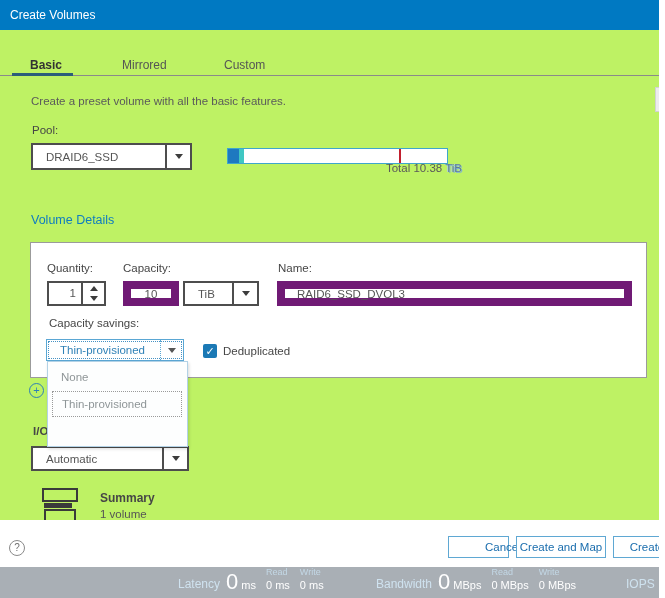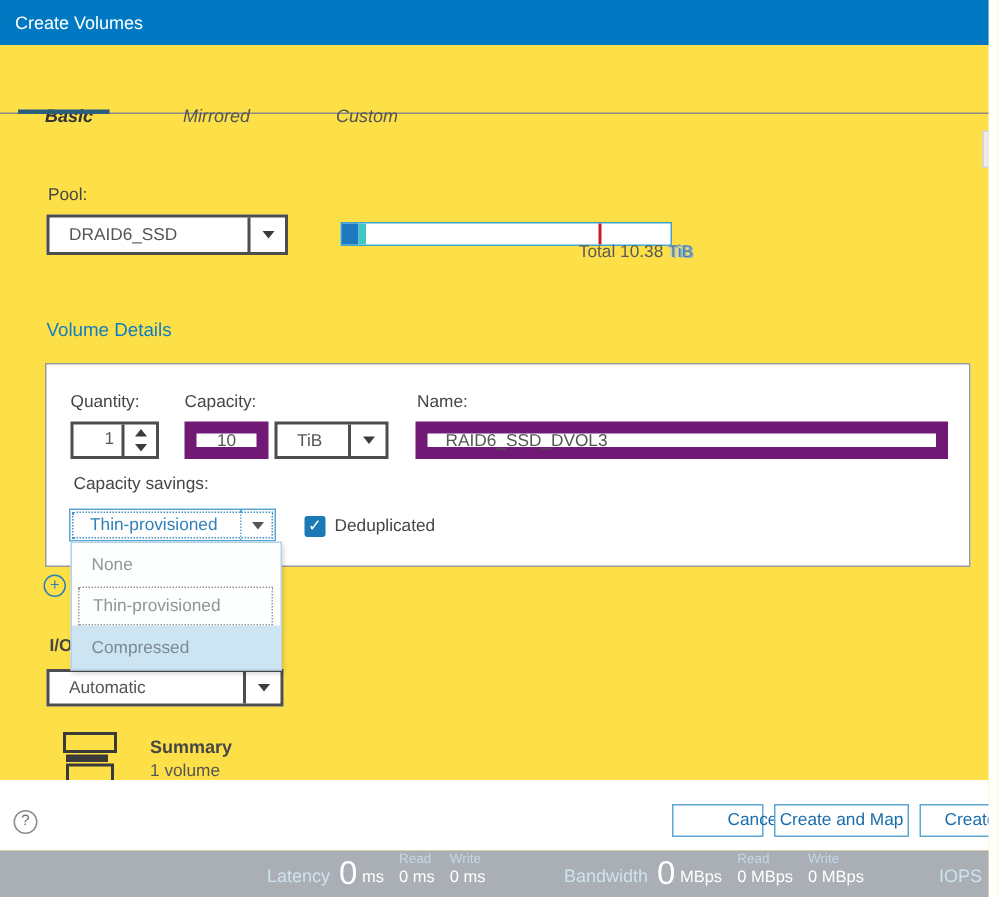--- a/index.html
+++ b/index.html
@@ -1,24 +1,24 @@
 <!DOCTYPE html>
 <html><head>
 <meta charset="utf-8">
 <style>
   html,body{margin:0;padding:0;background:#ffffff;}
   body{font-family:"Liberation Sans","DejaVu Sans",sans-serif;}
-  #screen{position:relative;width:659px;height:598px;background:#fde047;overflow:hidden;}
+  #screen{position:relative;width:659px;height:598px;background:#bef264;overflow:hidden;}
 
   
   .titlebar{position:absolute;left:0;top:0;width:665px;height:30px;background:#0079c2;}
   .titlebar span{position:absolute;left:10px;top:8px;color:#ffffff;font-size:12px;}
 
   
-  .tab{position:absolute;top:70px;font-size:12px;color:#555;cursor:default;font-style:italic;}
+  .tab{position:absolute;top:58px;font-size:12px;color:#555;cursor:default;}
   .tab.active{font-weight:bold;color:#333;}
   .tabline{position:absolute;left:0;top:75px;width:665px;height:1px;background:#8a8a8a;}
   .tabunderline{position:absolute;left:12px;top:73px;width:61px;height:3px;background:#2b5e7a;z-index:2;}
 
   .intro{position:absolute;left:31px;top:95px;font-size:11.5px;color:#5a5a5a;}
 
   .fieldlabel{position:absolute;font-size:11.5px;font-weight:normal;color:#464646;}
 
   
   .selbox{position:absolute;border:2px solid #4d4d4d;background:#fff;display:flex;align-items:center;box-sizing:border-box;}
@@ -109,20 +109,21 @@
   <div class="titlebar">
     <span>Create Volumes</span>
   </div>
 
   <div class="tabline"></div>
   <div class="tabunderline"></div>
   <span class="tab active" style="left:30px;">Basic</span>
   <span class="tab" style="left:122px;">Mirrored</span>
   <span class="tab" style="left:224px;">Custom</span>
 
+  <div class="intro">Create a preset volume with all the basic features.</div>
 
   <div class="fieldlabel" style="left:32px;top:124px;">Pool:</div>
   <div class="selbox" style="left:31px;top:143px;width:161px;height:27px;">
     <span class="val">DRAID6_SSD</span>
     <span class="arrowbtn">
       <span class="tri-down"></span>
     </span>
   </div>
 
   <div class="meter">
@@ -185,21 +186,20 @@
   <div class="selbox" style="left:31px;top:446px;width:158px;height:25px;">
     <span class="val">Automatic</span>
     <span class="arrowbtn">
       <span class="tri-down"></span>
     </span>
   </div>
 
   <div class="menu">
     <div class="mi mi-none">None</div>
     <div class="mi mi-thin">Thin-provisioned</div>
-    <div class="mi mi-comp">Compressed</div>
   </div>
 
   <div class="sum-icon">
     <div class="r1"></div>
     <div class="band"></div>
     <div class="r2"></div>
   </div>
   <div class="sum-heading">Summary</div>
   <div class="sum-line">1 volume</div>
 

